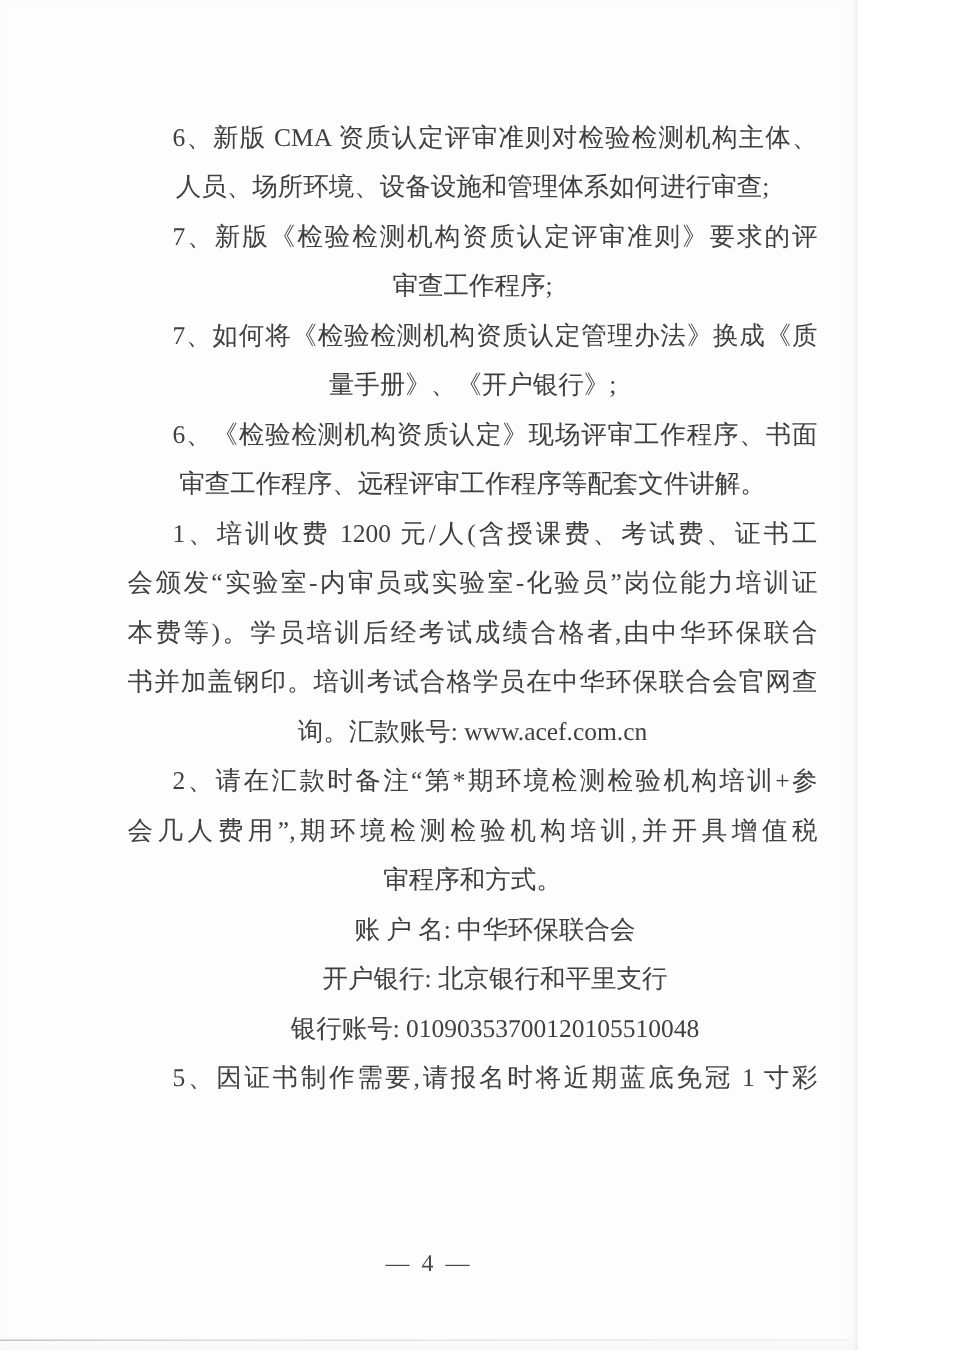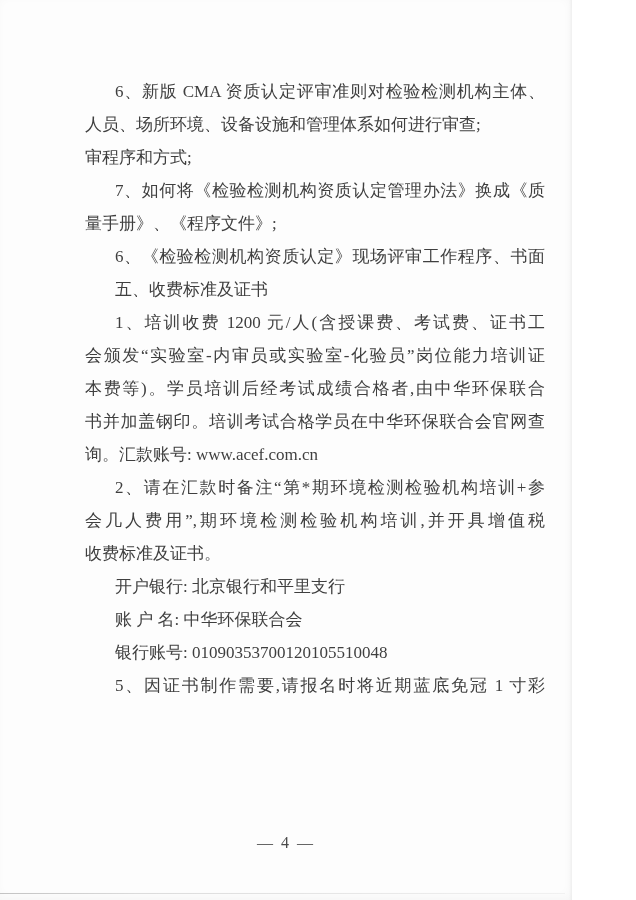--- a/index.html
+++ b/index.html
@@ -22,21 +22,21 @@
     position: absolute;
     left: 85px;
     top: 75px;
     width: 460px;
     color: var(--ink);
     font-size: 17px;
     line-height: 33px;
   }
   .line {
     width: 100%;
-    text-align: left;
+    text-align: center;
   }
   .line.indent { text-indent: 30px; }
   .line.stretch {
     text-align: justify;
     text-align-last: justify;
     text-justify: inter-character;
   }
   .page-footer {
     position: absolute;
     top: 834px;
@@ -65,34 +65,35 @@
     background: linear-gradient(to right, rgba(0,0,0,0), rgba(0,0,0,0.04));
   }
 </style>
 </head>
 <body>
 
 <div class="page">
   <div class="doc-body">
       <div class="line indent stretch">6、新版 CMA 资质认定评审准则对检验检测机构主体、</div>
       <div class="line">人员、场所环境、设备设施和管理体系如何进行审查;</div>
-      <div class="line">审程序和方式;</div>
+      <div class="line indent stretch">7、新版《检验检测机构资质认定评审准则》要求的评</div>
+      <div class="line">审查工作程序;</div>
       <div class="line indent stretch">7、如何将《检验检测机构资质认定管理办法》换成《质</div>
-      <div class="line">量手册》、《程序文件》;</div>
+      <div class="line">量手册》、《开户银行》;</div>
       <div class="line indent stretch">6、《检验检测机构资质认定》现场评审工作程序、书面</div>
-      <div class="line indent">五、收费标准及证书</div>
+      <div class="line">审查工作程序、远程评审工作程序等配套文件讲解。</div>
       <div class="line indent stretch">1、培训收费 1200 元/人(含授课费、考试费、证书工</div>
       <div class="line stretch">会颁发“实验室-内审员或实验室-化验员”岗位能力培训证</div>
       <div class="line stretch">本费等)。学员培训后经考试成绩合格者,由中华环保联合</div>
       <div class="line stretch">书并加盖钢印。培训考试合格学员在中华环保联合会官网查</div>
       <div class="line">询。汇款账号: www.acef.com.cn</div>
       <div class="line indent stretch">2、请在汇款时备注“第*期环境检测检验机构培训+参</div>
       <div class="line stretch">会几人费用”,期环境检测检验机构培训,并开具增值税</div>
-      <div class="line">收费标准及证书。</div>
+      <div class="line">审程序和方式。</div>
+      <div class="line indent">账 户 名: 中华环保联合会</div>
       <div class="line indent">开户银行: 北京银行和平里支行</div>
-      <div class="line indent">账 户 名: 中华环保联合会</div>
       <div class="line indent">银行账号: 01090353700120105510048</div>
       <div class="line indent stretch">5、因证书制作需要,请报名时将近期蓝底免冠 1 寸彩</div>
     </div>
   <div class="page-footer">— 4 —</div>
   <div class="scan-edge-bottom"></div>
   <div class="scan-edge-right"></div>
 </div>
 
 </body></html>

